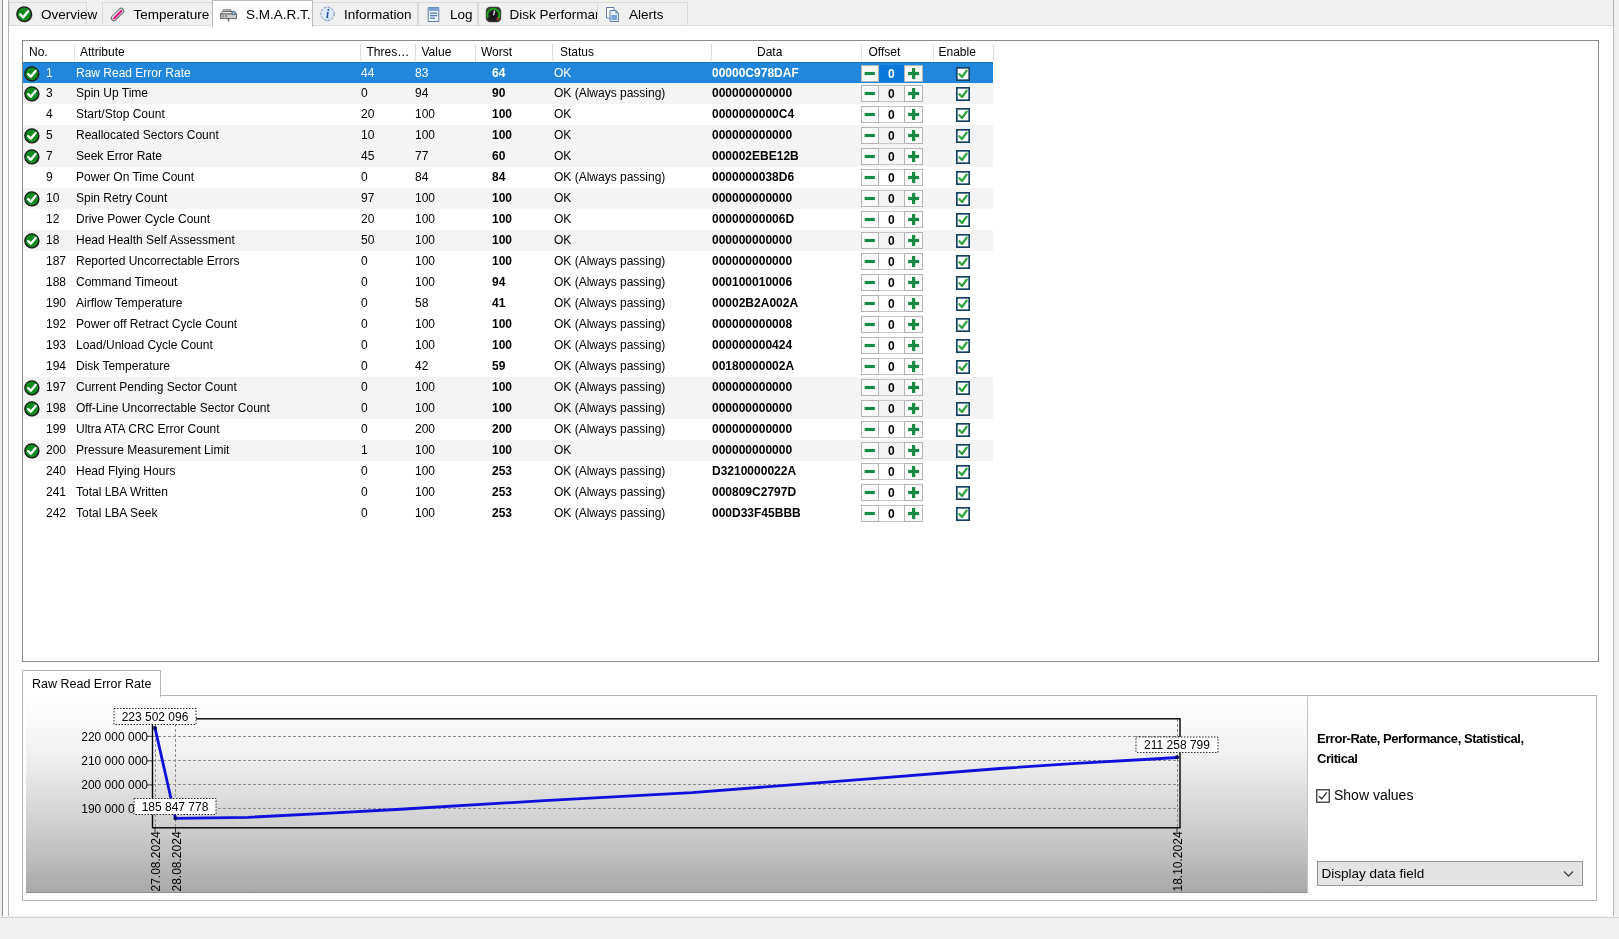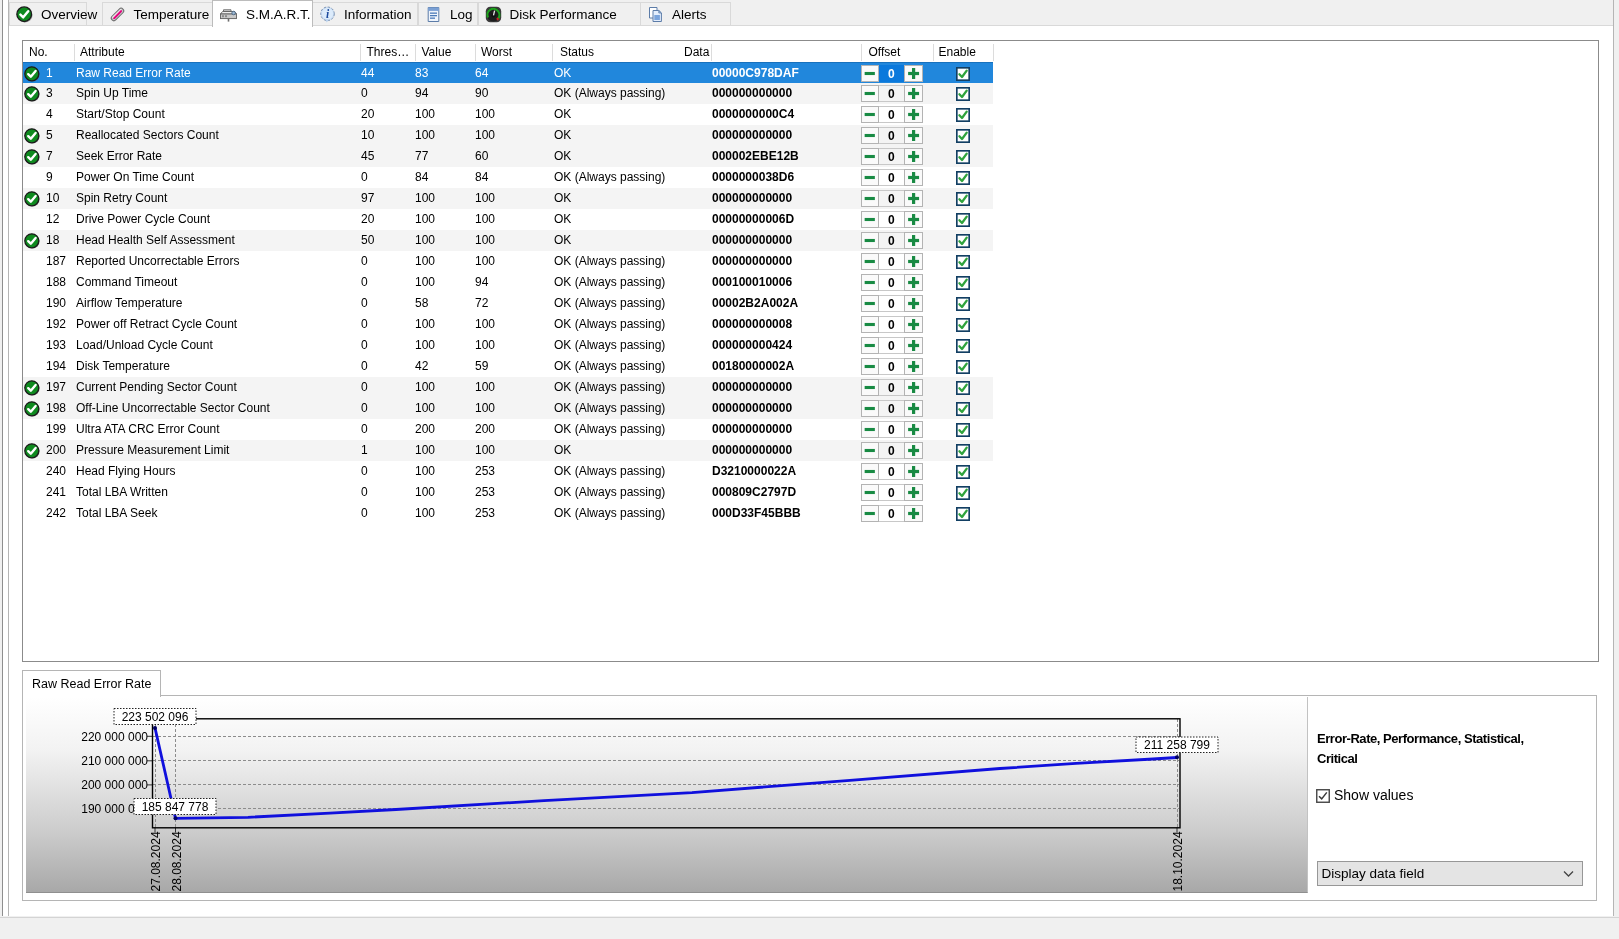--- a/index.html
+++ b/index.html
@@ -24,21 +24,21 @@
 .row { position:absolute; left:0px; width:970px; height:21px; background:#fff; font-size:12px; color:#000; }
 .row.ralt { background:#f4f4f4; }
 .row.rsel { background:#2187dc; color:#fff; border-top:1px solid #1871bd; }
 .c { position:absolute; top:0; height:21px; line-height:21px; white-space:nowrap; }
 .rsel .c { line-height:20px; }
 .ball { position:absolute; left:1px; top:2.5px; }
 .cno { left:23px; }
 .cattr { left:53px; }
 .cth { left:338px; }
 .cval { left:392px; }
-.cwo { left:452px; }
+.cwo { left:469px;font-weight:bold; }
 .cst { left:531px; }
 .cda { left:689px; font-weight:bold; }
 
 .spin { position:absolute; left:838px; top:2px; height:17px; display:flex; }
 .sbtn { width:17.5px; height:17px; background:#fafafa; border:1px solid #b3b3b3; display:inline-flex; align-items:center; justify-content:center; }
 .sb2 { width:19px; margin-left:25.5px; }
 .sval { position:absolute; left:17.5px; width:25.5px; height:17px; border-top:1px solid #c8c8c8; border-bottom:1px solid #c8c8c8; text-align:center; line-height:16px; font-weight:bold; font-size:12px; color:#000; }
 .sval.svsel { background:#0b79dc; color:#fff; border-color:#0b79dc; }
 .encb { position:absolute; left:933px; top:3.5px; }
 
@@ -116,21 +116,21 @@
     <svg class="tico" width="17" height="17" viewBox="0 0 17 17">
 <rect x="0.8" y="0.8" width="15.4" height="15.4" rx="4.5" fill="#3c3c3c"></rect>
 <circle cx="8.5" cy="8.5" r="6.9" fill="#1d1d1d"></circle>
 <path d="M3 11.5 A6 6 0 1 1 13.2 12.5" fill="none" stroke="#1fa31f" stroke-width="2.2"></path>
 <path d="M13.4 12.3 A6 6 0 0 1 11.8 13.6" fill="none" stroke="#cc2020" stroke-width="2.2"></path>
 <circle cx="8.5" cy="9.3" r="2.2" fill="#111"></circle>
 <line x1="8.5" y1="9.3" x2="9.6" y2="4.6" stroke="#e8e8e8" stroke-width="1.3"></line>
 </svg>
     <span class="tlab">Disk Performance</span>
   </div>
-<div class="tab" style="left:640px;width:91px">
+<div class="tab" style="left:597px;width:91px">
     <svg class="tico" width="17" height="17" viewBox="0 0 17 17">
 <polygon points="2.5,1.5 10,1.5 10,12 2.5,12" fill="#fff" stroke="#5c7ca8" stroke-width="1"></polygon>
 <polygon points="6,4.5 11.8,4.5 14.4,7 14.4,15.5 6,15.5" fill="#e4eefc" stroke="#5c7ca8" stroke-width="1"></polygon>
 <polygon points="11.8,4.5 11.8,7 14.4,7" fill="#aac4e8" stroke="#5c7ca8" stroke-width="0.8"></polygon>
 <rect x="7.3" y="9" width="5.6" height="5" fill="#7aa4dc"></rect>
 </svg>
     <span class="tlab">Alerts</span>
   </div>
 <div id="grid">
   <div class="hrow">
@@ -143,21 +143,21 @@
       <span class="hsep" style="left:837.5px"></span>
       <span class="hsep" style="left:910px"></span>
       <span class="hsep" style="left:970px"></span>
     </div>
   <span class="h" style="left:6px">No.</span>
   <span class="h" style="left:57px">Attribute</span>
   <span class="h" style="left:343.5px">Thres…</span>
   <span class="h" style="left:398.5px">Value</span>
   <span class="h" style="left:458px">Worst</span>
   <span class="h" style="left:537px">Status</span>
-  <span class="h" style="left:661px">Data</span>
+  <span class="h" style="left:734px">Data</span>
   <span class="h" style="left:845.5px">Offset</span>
   <span class="h" style="left:915.5px">Enable</span>
 <div class="row rsel" style="top:21px">
       <svg class="ball" width="16" height="16" viewBox="0 0 16 16">
 <circle cx="8.6" cy="8.6" r="7" fill="#555" opacity="0.55"></circle>
 <circle cx="7.8" cy="7.8" r="7" fill="#0f8a1f" stroke="#1b1b1b" stroke-width="1.3"></circle>
 <path d="M4.2 8.2 L6.8 10.7 L11.6 5" fill="none" stroke="#fff" stroke-width="2.4" stroke-linecap="round" stroke-linejoin="round"></path>
 </svg>
       <span class="c cno">1</span>
       <span class="c cattr">Raw Read Error Rate</span>
@@ -478,21 +478,21 @@
       <span class="encb"><svg width="14" height="14" viewBox="0 0 14 14">
           <rect x="0.8" y="0.8" width="12.4" height="12.4" fill="#fff" stroke="#123f63" stroke-width="1.7"></rect>
           <path d="M3.4 7.3 L6 10 L10.7 3.6" fill="none" stroke="#2fa33c" stroke-width="2.3" stroke-linecap="round" stroke-linejoin="round"></path>
         </svg></span>
     </div>
 <div class="row" style="top:252px">
       <span class="c cno">190</span>
       <span class="c cattr">Airflow Temperature</span>
       <span class="c cth">0</span>
       <span class="c cval">58</span>
-      <span class="c cwo">72</span>
+      <span class="c cwo">41</span>
       <span class="c cst">OK (Always passing)</span>
       <span class="c cda">00002B2A002A</span>
       <span class="spin">
         <span class="sbtn">
           <svg width="17" height="17" viewBox="0 0 17 17">
             <rect x="2.9" y="6.8" width="11.2" height="3.4" fill="#188a43"></rect>
           </svg>
         </span>
         <span class="sval ">0</span>
         <span class="sbtn sb2">

